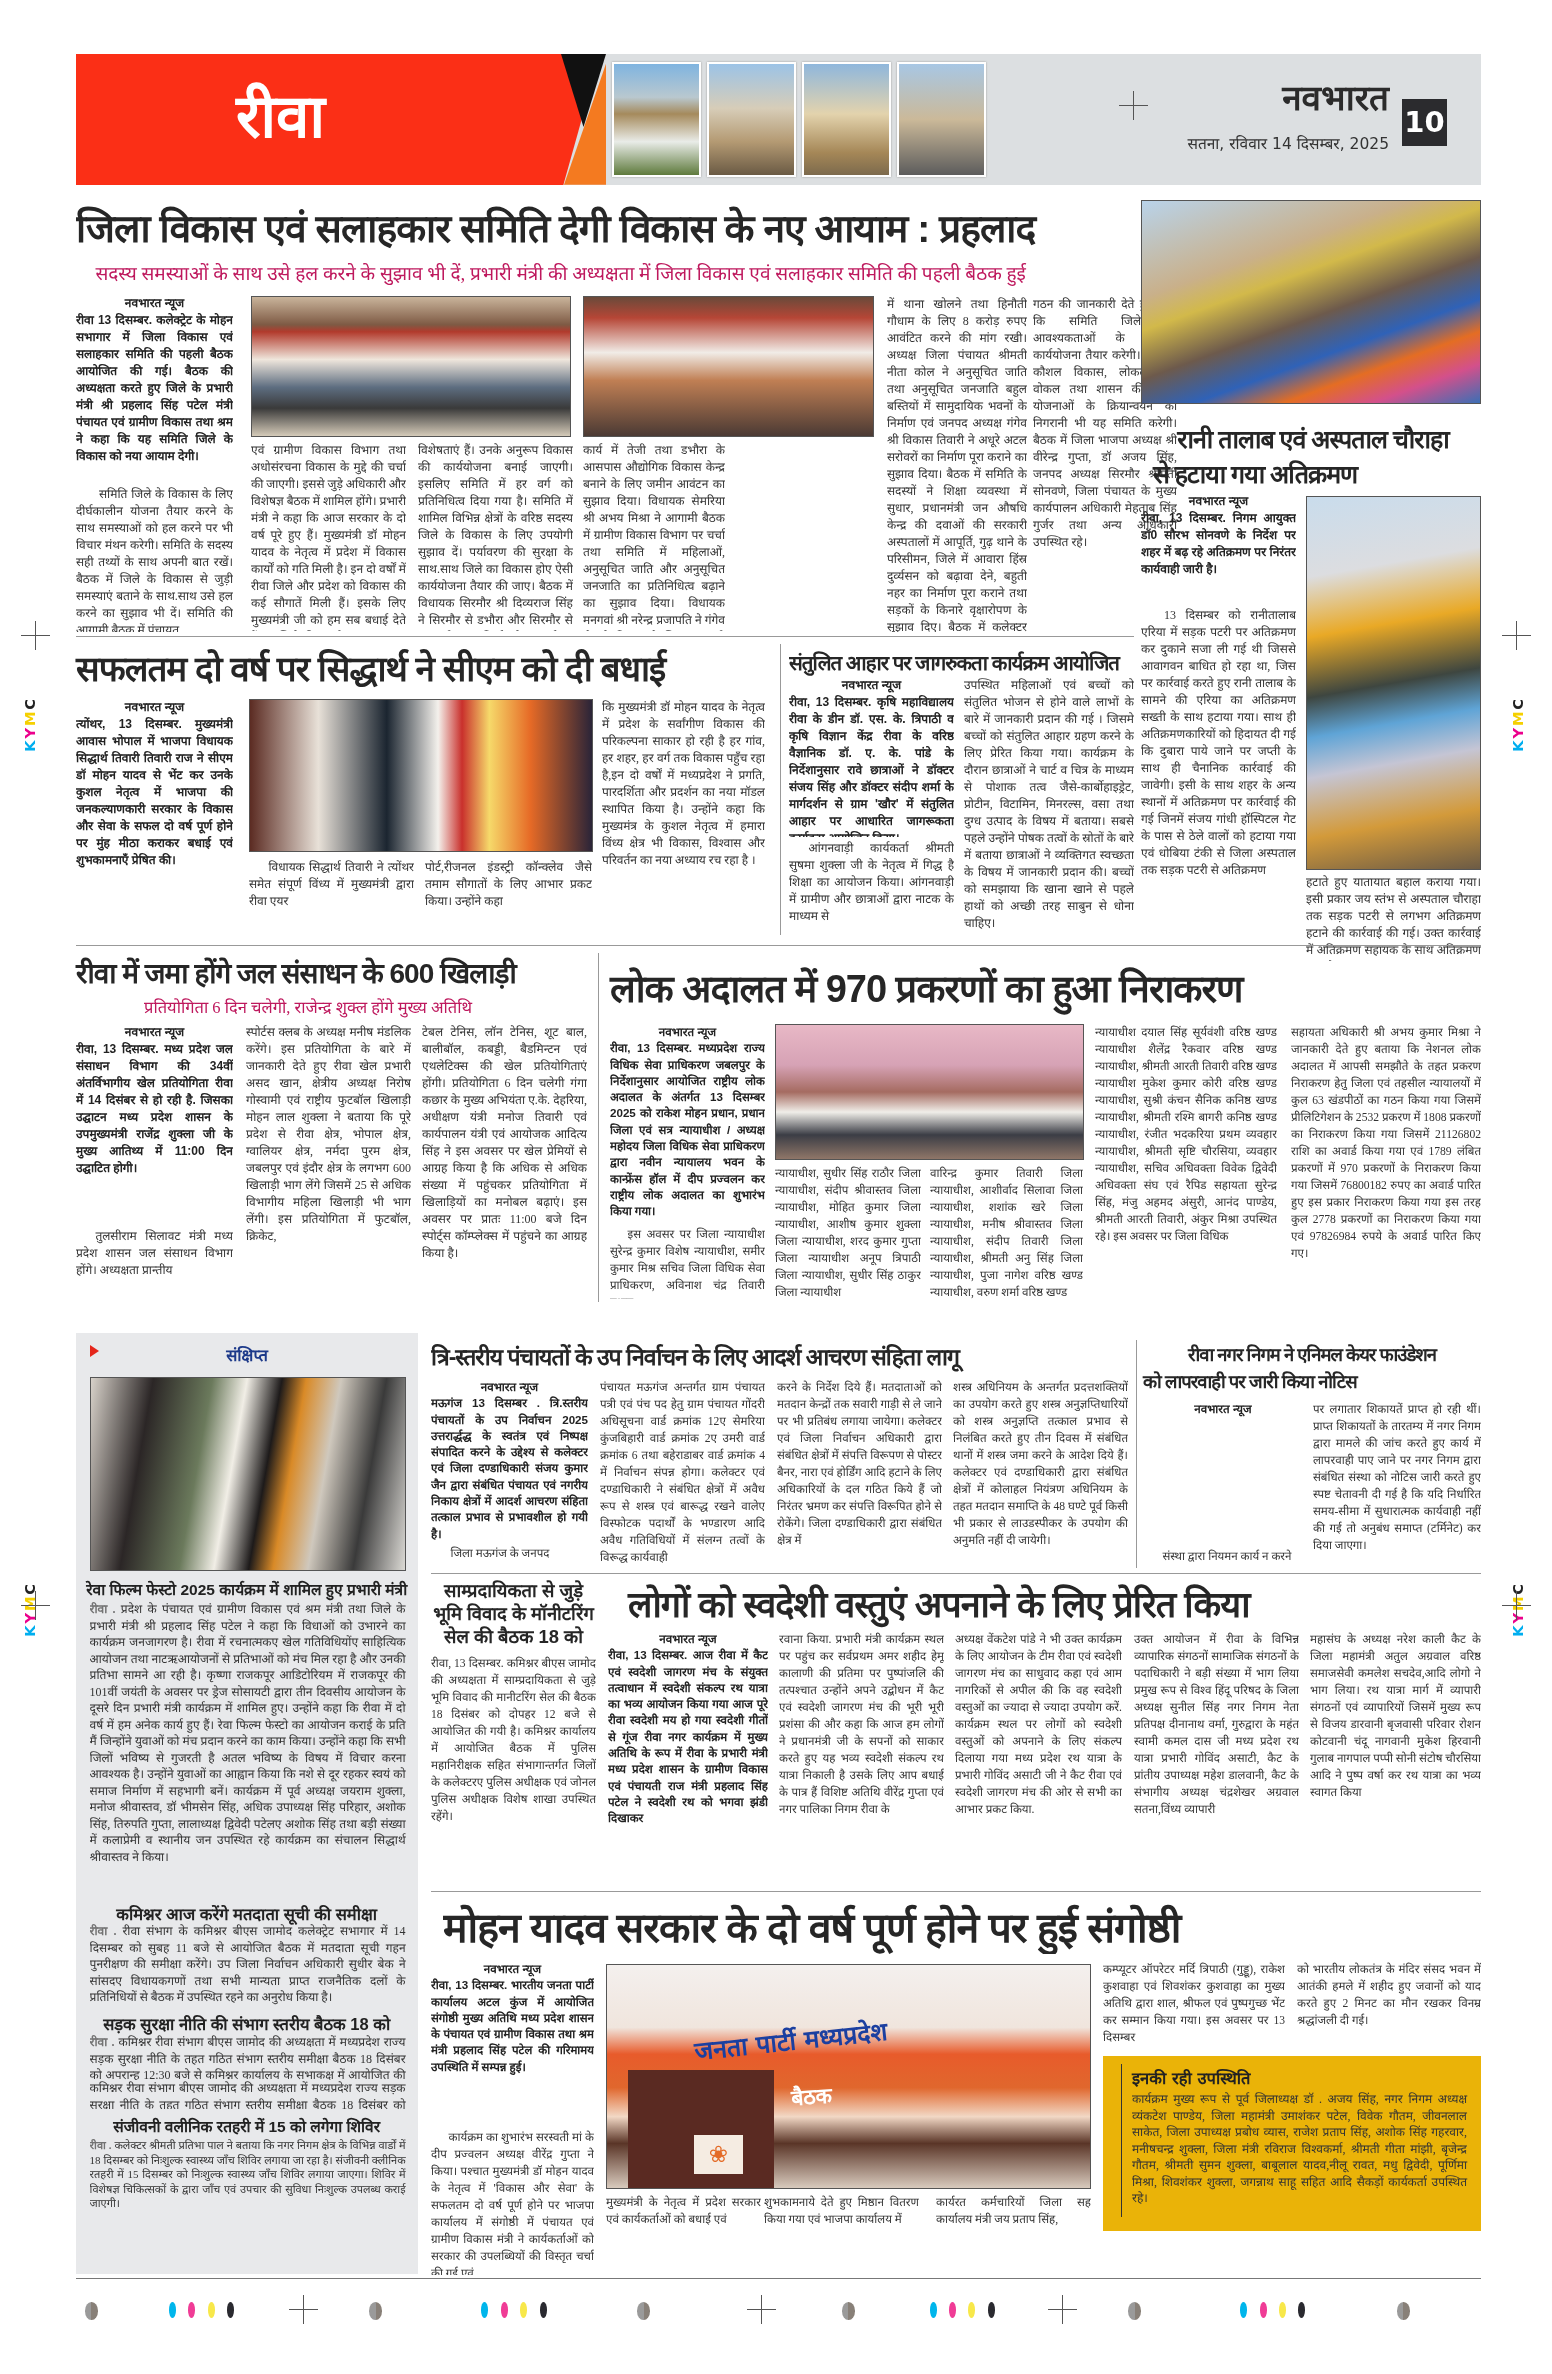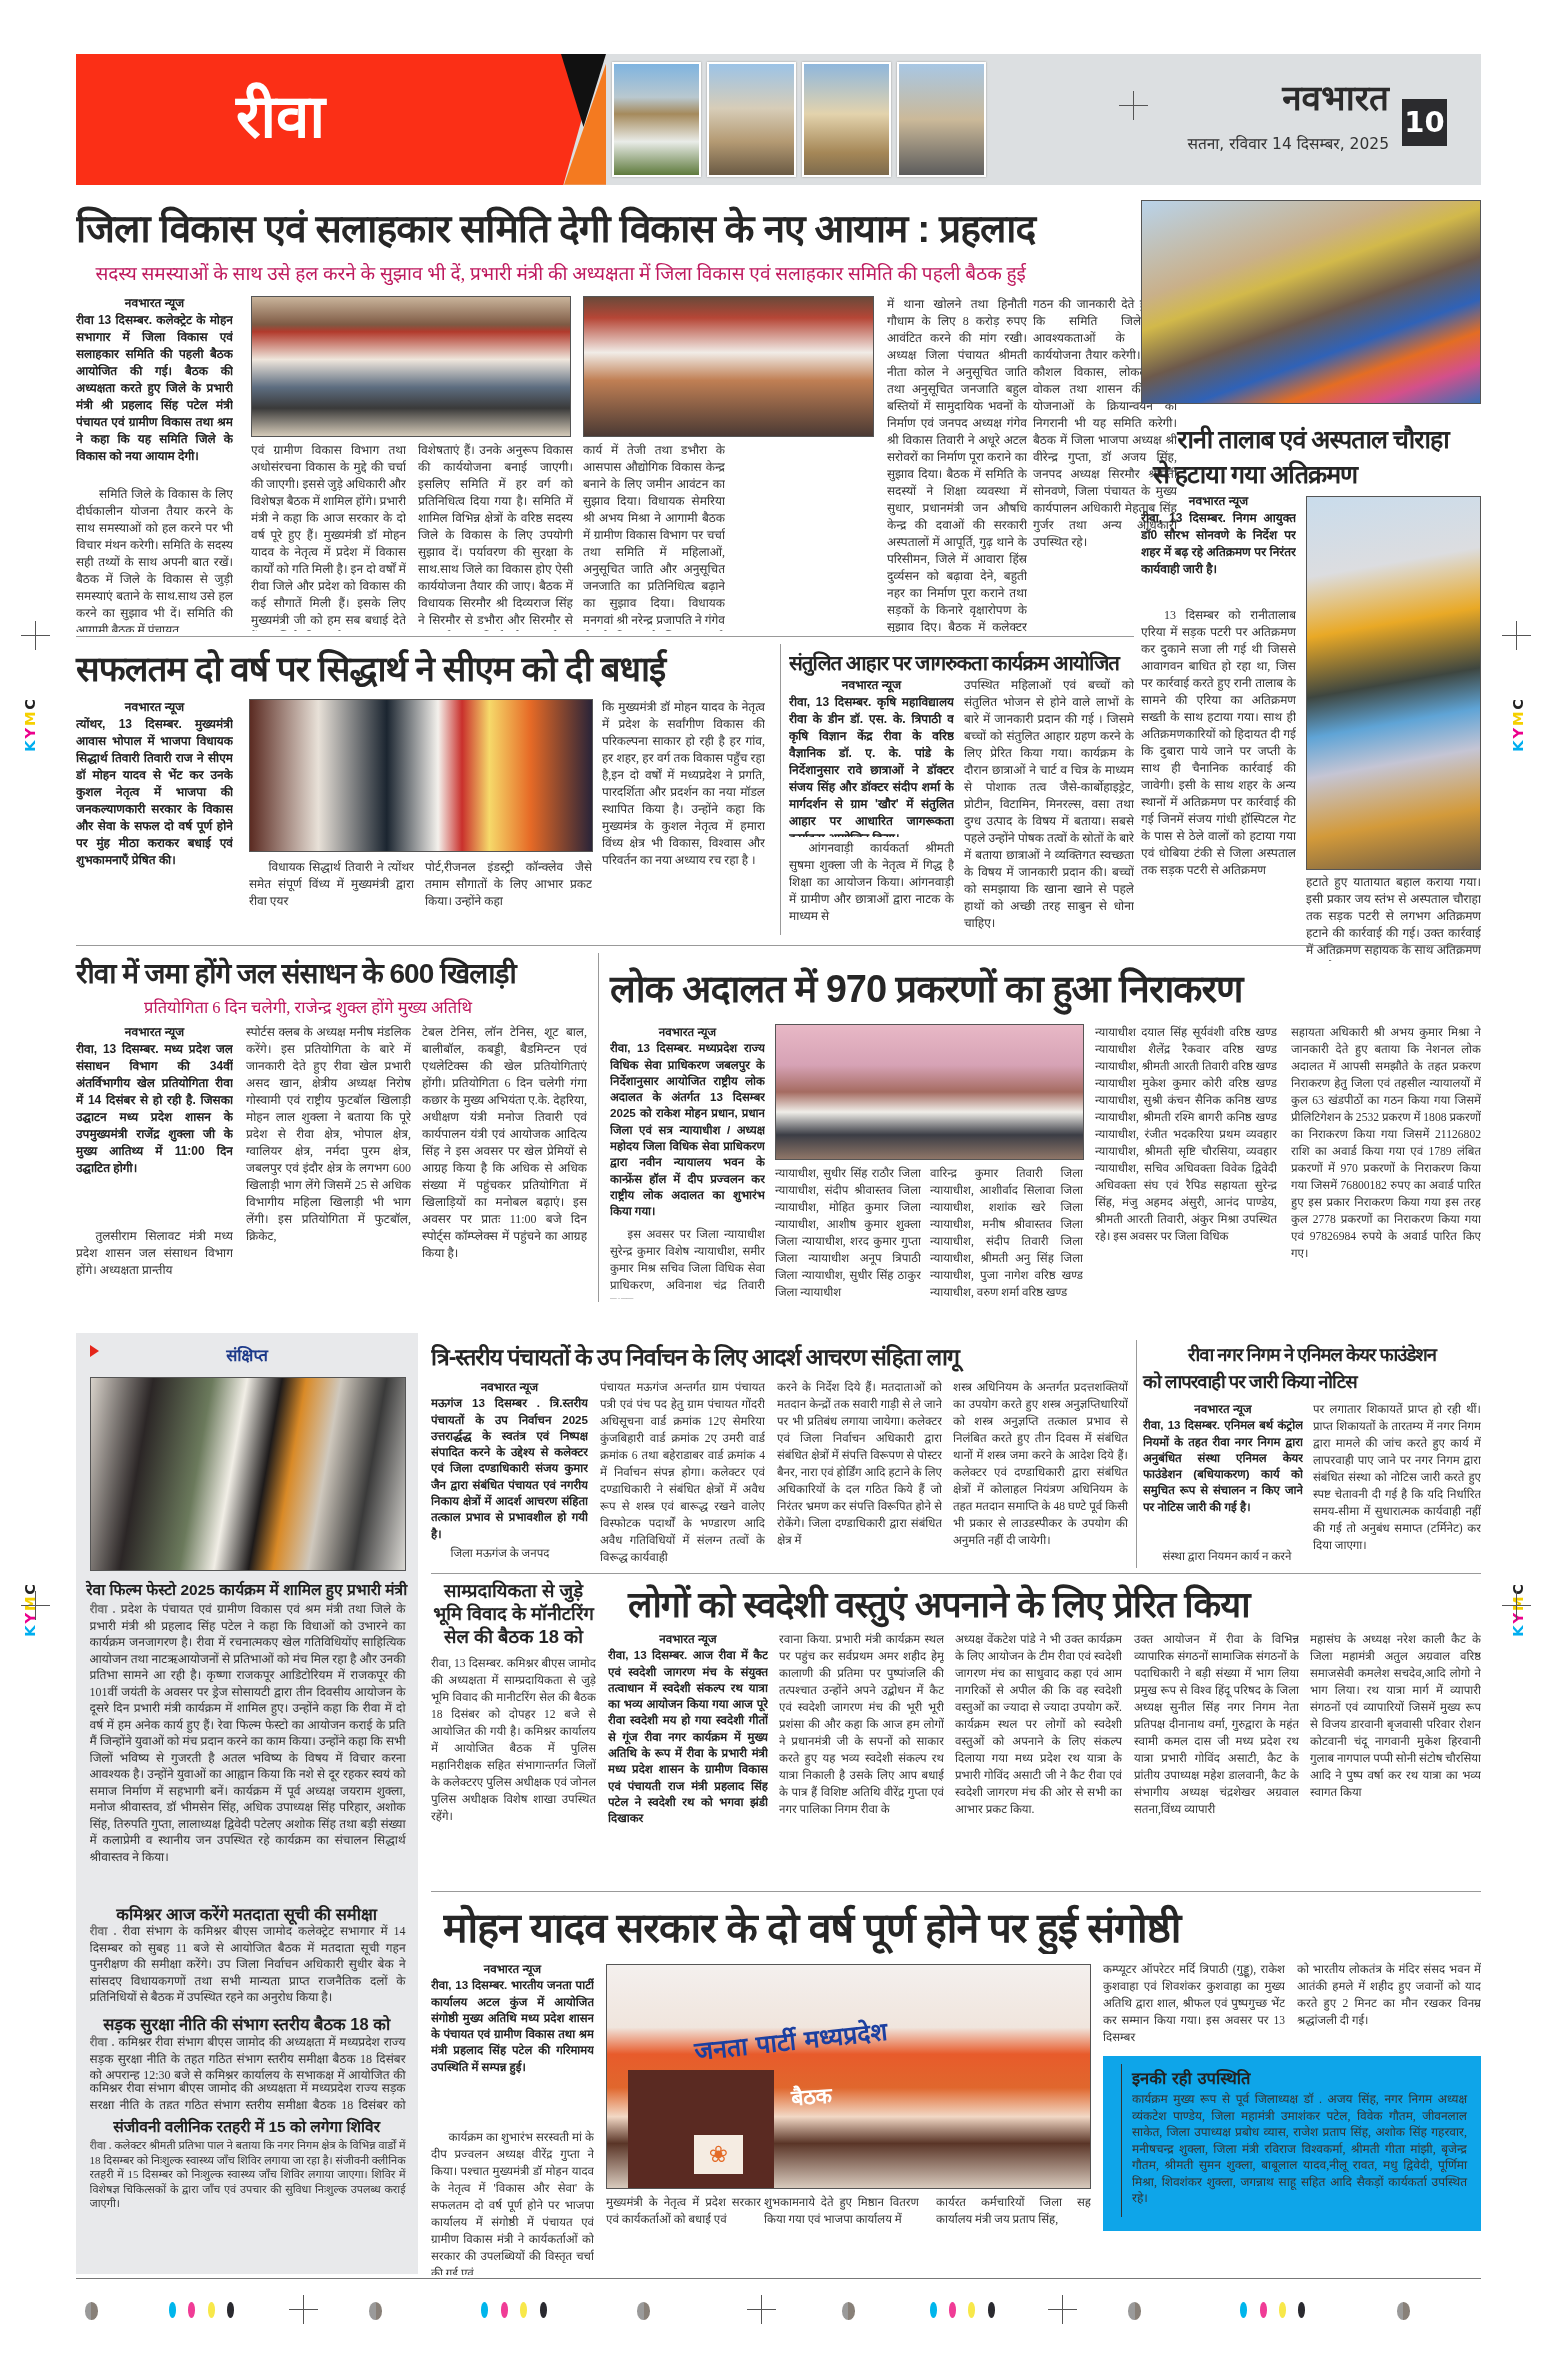--- a/index.html
+++ b/index.html
@@ -30,21 +30,21 @@
 .cmyk{position:absolute;font-weight:bold;font-size:14.6px;writing-mode:vertical-rl;transform:rotate(180deg);letter-spacing:1.9px}
 .cmyk span:nth-child(1){color:#00aeef}.cmyk span:nth-child(2){color:#ec008c}.cmyk span:nth-child(3){color:#f5d000}.cmyk span:nth-child(4){color:#222}
 
 .side{position:absolute;left:0;top:1279px;width:342px;height:747px;background:#e8e9eb}
 .side-title{position:absolute;left:0;top:9.7px;width:342px;text-align:center;font-weight:bold;font-size:16.5px;color:#1d3a8a}
 .side-arrow{position:absolute;left:13.6px;top:11.6px;width:0;height:0;border-left:9.7px solid #e5261b;border-top:6.8px solid transparent;border-bottom:6.8px solid transparent}
 .side-h{position:absolute;left:9.7px;width:322px;text-align:center;font-weight:bold;font-size:16.5px;color:#222;font-family:"Liberation Sans",sans-serif}
 .side-p{position:absolute;left:13.6px;width:316px;font-size:12px;line-height:16.5px;text-align:justify;color:#333;font-family:"Liberation Serif",serif}
 .side-p b{font-weight:bold;color:#737373}
 
-.box{position:absolute;background:#0ea5e9}
+.box{position:absolute;background:#eab308}
 .box-h{position:absolute;left:29px;top:9.7px;font-weight:bold;font-size:16.5px;color:#222}
 .box-bar{position:absolute;left:17.5px;top:7.8px;width:1.9px;height:153px;background:#333}
 .box-p{position:absolute;left:29px;top:35px;width:315px;font-size:12px;line-height:16.5px;color:#333;text-align:justify;font-family:"Liberation Serif",serif}
 
 .foot{position:absolute;left:0;top:2302px;width:1553px;height:29px}
 .gdot{position:absolute;width:12.6px;height:17.5px;border-radius:50%;background:linear-gradient(90deg,#9a9a9a 50%,#888078 50%)}
 .cdot{position:absolute;width:6.8px;height:15.5px;border-radius:50%}
 </style>
 </head>
 <body>
@@ -171,21 +171,20 @@
   <div class="col" style="left:355px;top:1491px;width:157px;height:19.4px;text-indent:19.4px;font-size:11.6px">जिला मऊगंज के जनपद</div>
   <div class="col" style="left:524px;top:1325px;width:165px;height:186px;font-size:11.6px">पंचायत मऊगंज अन्तर्गत ग्राम पंचायत पत्री एवं पंच पद हेतु ग्राम पंचायत गोंदरी अधिसूचना वार्ड क्रमांक 12ए सेमरिया कुंजबिहारी वार्ड क्रमांक 2ए उमरी वार्ड क्रमांक 6 तथा बहेराडाबर वार्ड क्रमांक 4 में निर्वाचन संपन्न होगा। कलेक्टर एवं दण्डाधिकारी ने संबंधित क्षेत्रों में अवैध रूप से शस्त्र एवं बारूद्ध रखने वालेए विस्फोटक पदार्थों के भण्डारण आदि अवैध गतिविधियों में संलग्न तत्वों के विरूद्ध कार्यवाही</div>
   <div class="col" style="left:701px;top:1325px;width:165px;height:186px;font-size:11.6px">करने के निर्देश दिये हैं। मतदाताओं को मतदान केन्द्रों तक सवारी गाड़ी से ले जाने पर भी प्रतिबंध लगाया जायेगा। कलेक्टर एवं जिला निर्वाचन अधिकारी द्वारा संबंधित क्षेत्रों में संपत्ति विरूपण से पोस्टर बैनर, नारा एवं होर्डिंग आदि हटाने के लिए अधिकारियों के दल गठित किये हैं जो निरंतर भ्रमण कर संपत्ति विरूपित होने से रोकेंगे। जिला दण्डाधिकारी द्वारा संबंधित क्षेत्र में</div>
   <div class="col" style="left:877px;top:1325px;width:175px;height:186px;font-size:11.6px">शस्त्र अधिनियम के अन्तर्गत प्रदत्तशक्तियों का उपयोग करते हुए शस्त्र अनुज्ञप्तिधारियों को शस्त्र अनुज्ञप्ति तत्काल प्रभाव से निलंबित करते हुए तीन दिवस में संबंधित थानों में शस्त्र जमा करने के आदेश दिये हैं। कलेक्टर एवं दण्डाधिकारी द्वारा संबंधित क्षेत्रों में कोलाहल नियंत्रण अधिनियम के तहत मतदान समाप्ति के 48 घण्टे पूर्व किसी भी प्रकार से लाउडस्पीकर के उपयोग की अनुमति नहीं दी जायेगी।</div>
 
   <div class="vline" style="left:1060px;top:1286px;height:228px"></div>
   <div class="h1" style="left:1067px;top:1287px;font-size:18.4px;width:338px;text-align:center;overflow:hidden">रीवा नगर निगम ने एनिमल केयर फाउंडेशन</div>
   <div class="h1" style="left:1067px;top:1314px;font-size:18.4px;width:338px;">को लापरवाही पर जारी किया नोटिस</div>
   <div class="col bold" style="left:1067px;top:1347px;width:160px;height:146px;font-family:'Liberation Sans',sans-serif;font-size:11.6px;line-height:16.3px">
     <span class="by">नवभारत न्यूज</span>
-    <span>रीवा, 13 दिसम्बर. एनिमल बर्थ कंट्रोल नियमों के तहत रीवा नगर निगम द्वारा अनुबंधित संस्था एनिमल केयर फाउंडेशन (बधियाकरण) कार्य को समुचित रूप से संचालन न किए जाने पर नोटिस जारी की गई है।</span>
   </div>
   <div class="col" style="left:1067px;top:1494px;width:160px;height:19.4px;text-indent:19.4px;font-size:11.6px">संस्था द्वारा नियमन कार्य न करने</div>
   <div class="col" style="left:1237px;top:1347px;width:168px;height:167px;font-size:11.6px">पर लगातार शिकायतें प्राप्त हो रही थीं। प्राप्त शिकायतों के तारतम्य में नगर निगम द्वारा मामले की जांच करते हुए कार्य में लापरवाही पाए जाने पर नगर निगम द्वारा संबंधित संस्था को नोटिस जारी करते हुए स्पष्ट चेतावनी दी गई है कि यदि निर्धारित समय-सीमा में सुधारात्मक कार्यवाही नहीं की गई तो अनुबंध समाप्त (टर्मिनेट) कर दिया जाएगा।</div>
 
   <div class="hline" style="left:355px;top:1519px;width:1050px"></div>
   <div class="h1" style="left:355px;top:1525px;font-size:18.4px;width:165px;white-space:normal;text-align:center;line-height:23px;letter-spacing:0">साम्प्रदायिकता से जुड़े भूमि विवाद के मॉनीटरिंग सेल की बैठक 18 को</div>
   <div class="col" style="left:355px;top:1601px;width:165px;height:228px;font-size:11.6px">रीवा, 13 दिसम्बर. कमिश्नर बीएस जामोद की अध्यक्षता में साम्प्रदायिकता से जुड़े भूमि विवाद की मानीटरिंग सेल की बैठक 18 दिसंबर को दोपहर 12 बजे से आयोजित की गयी है। कमिश्नर कार्यालय में आयोजित बैठक में पुलिस महानिरीक्षक सहित संभागान्तर्गत जिलों के कलेक्टरए पुलिस अधीक्षक एवं जोनल पुलिस अधीक्षक विशेष शाखा उपस्थित रहेंगे।</div>
 
   <div class="h1" style="left:552px;top:1525px;font-size:36px;width:854px">लोगों को स्वदेशी वस्तुएं अपनाने के लिए प्रेरित किया</div>
   <div class="col bold" style="left:532px;top:1577px;width:160px;height:254px;font-family:'Liberation Sans',sans-serif;font-size:11.6px;line-height:16.3px">

